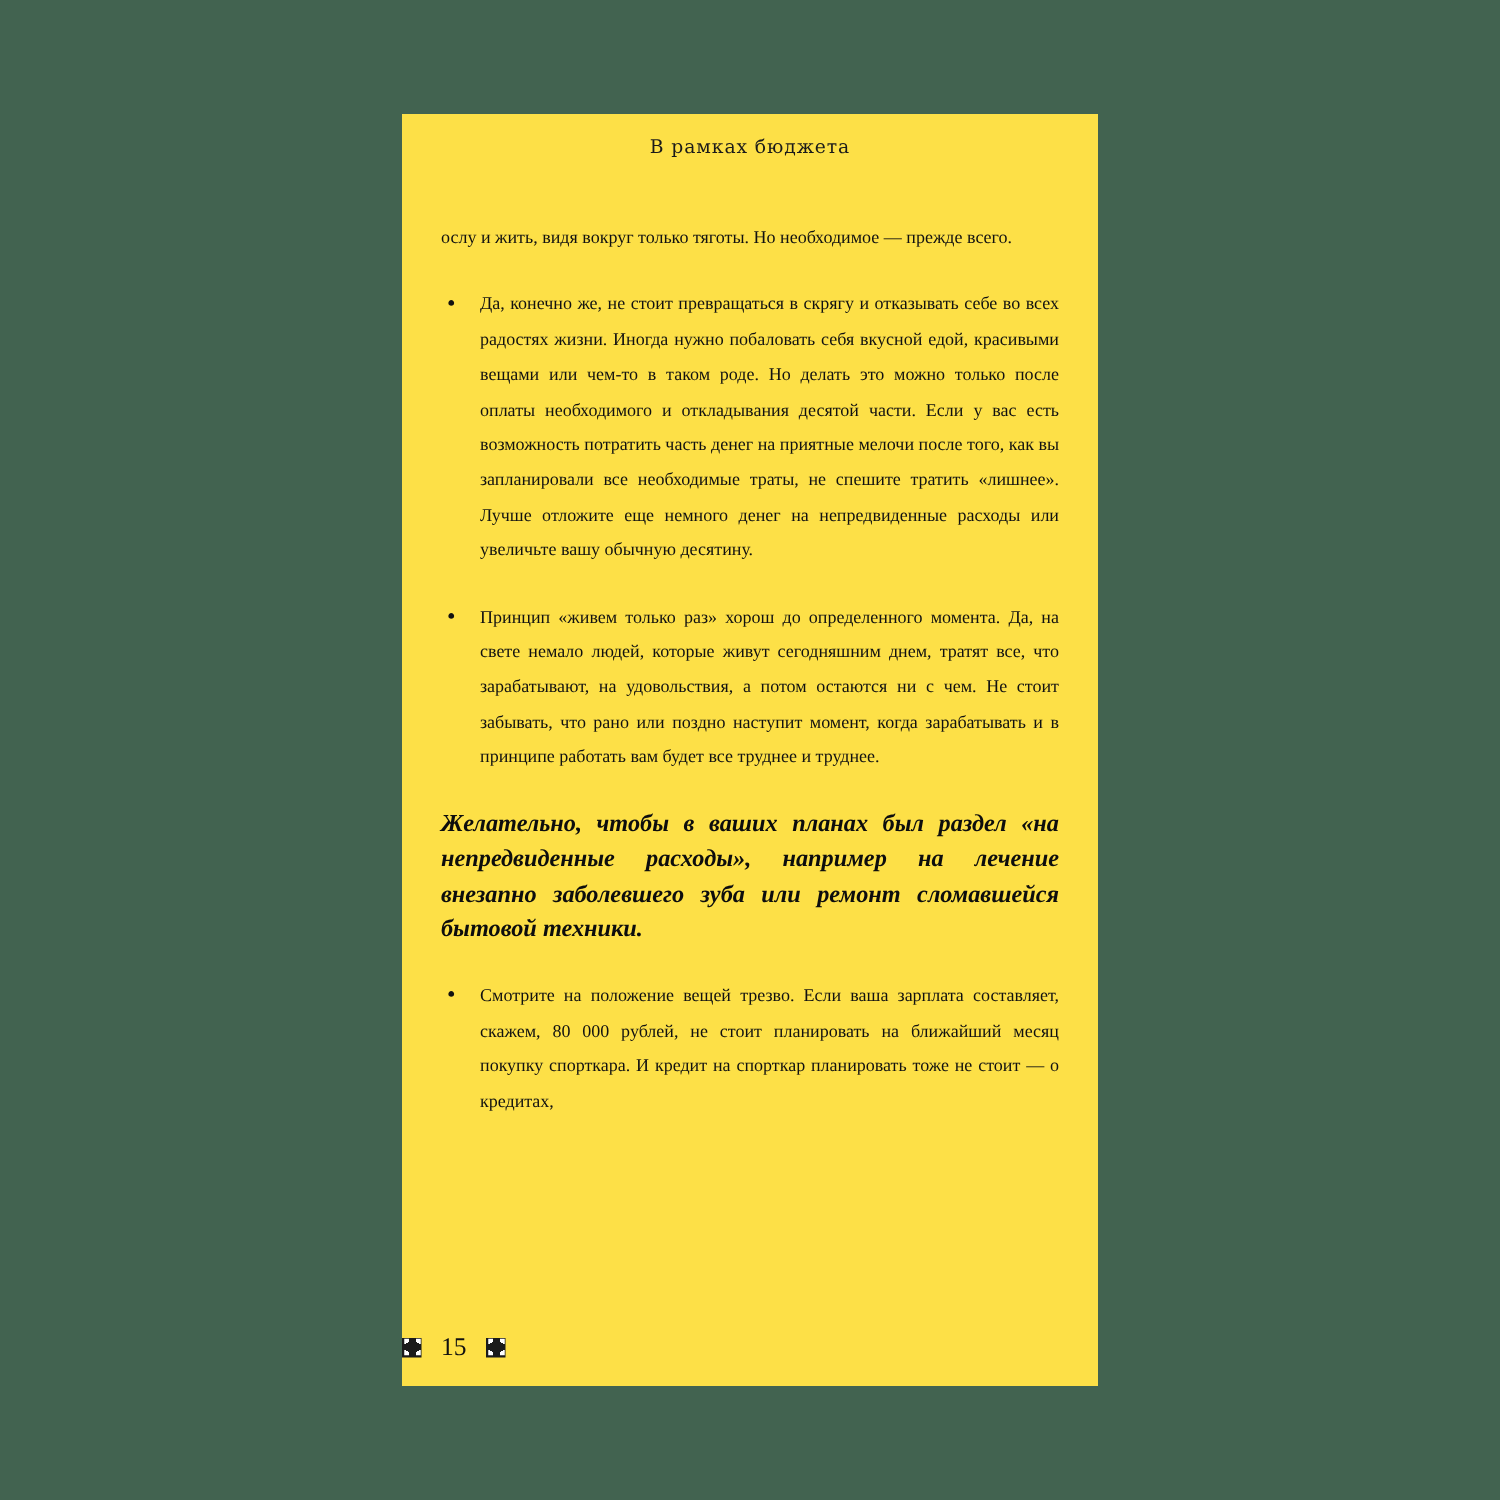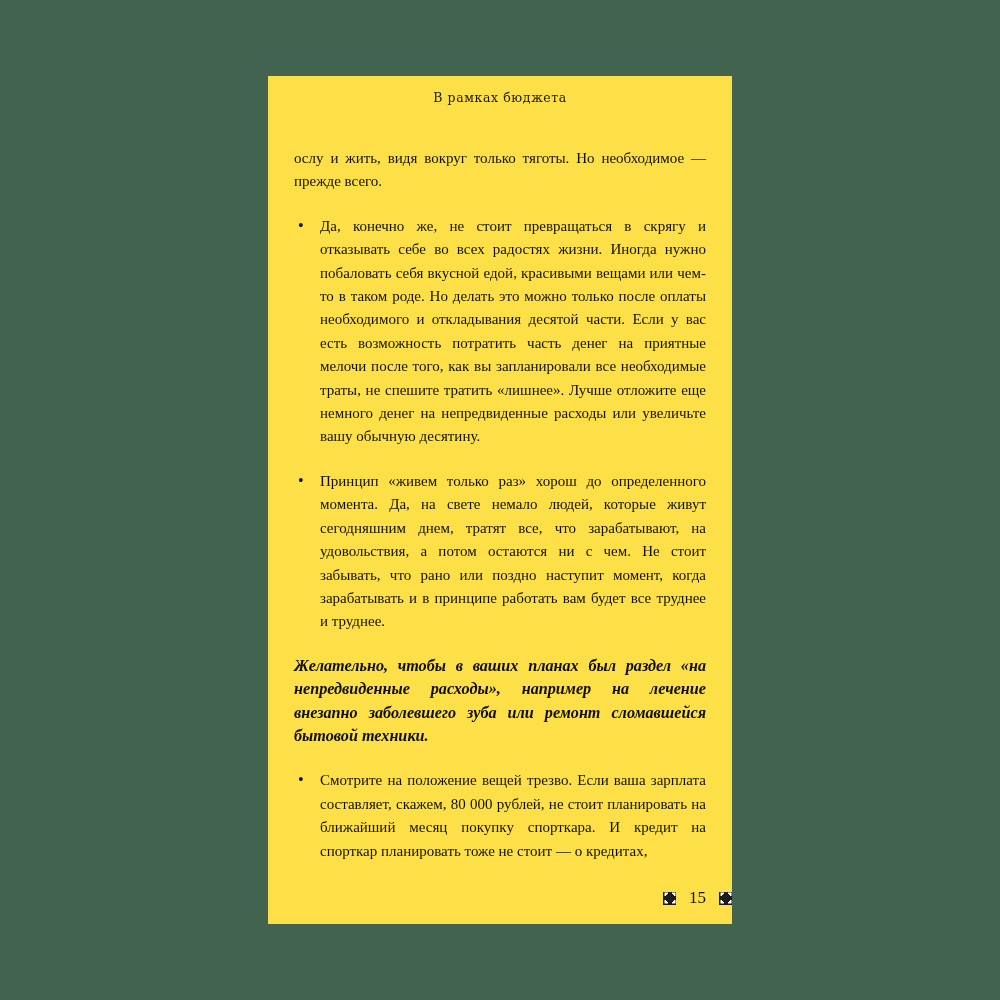--- a/index.html
+++ b/index.html
@@ -36,21 +36,21 @@
     letter-spacing: 0.6px;
     color: #1a1a1a;
     padding-top: 14px;
     font-weight: 400;
   }
   .body-col {
     margin-top: 42px;
   }
   p.para {
     margin: 0;
-    font-size: 15px;
+    font-size: 12px;
     line-height: 23.4px;
     color: #111111;
     text-align: justify;
     text-align-last: left;
     hyphens: manual;
   }
   .para + .para,
   .bullet-item + .bullet-item,
   .para + .bullet-item,
   .bullet-item + .para,
@@ -80,21 +80,21 @@
     text-align: justify;
     text-align-last: left;
   }
   .folio {
     position: absolute;
     left: 0;
     right: 0;
     bottom: 16px;
     display: flex;
     align-items: center;
-    justify-content: flex-end;
+    justify-content: flex-start;
     gap: 13px;
     margin-top: 20px;
   }
   .folio-num {
     font-size: 17px;
     color: #111111;
     font-family: "Liberation Serif", serif;
   }
   .orn {
     width: 13px;

